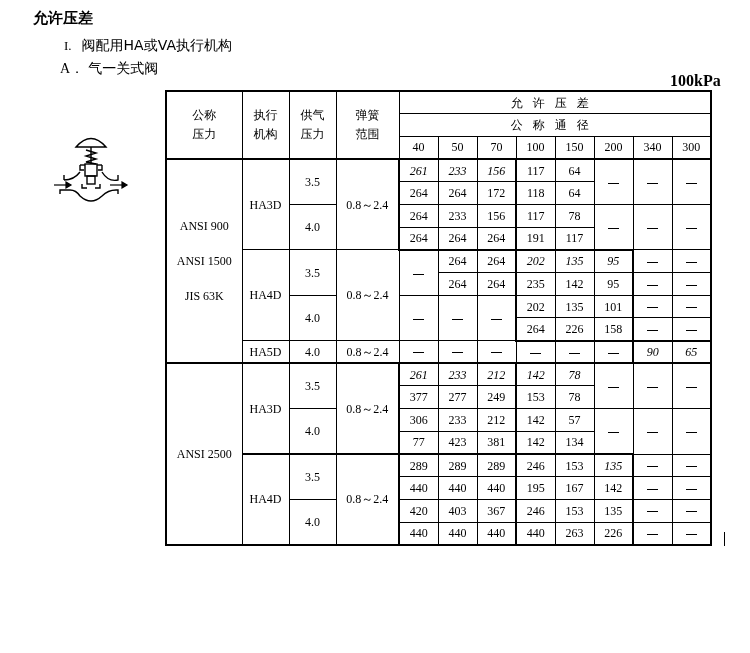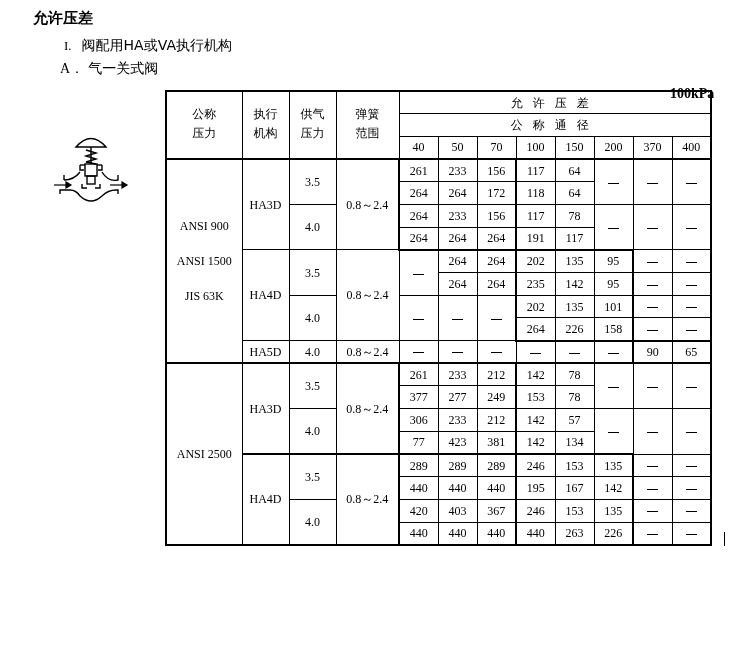--- a/index.html
+++ b/index.html
@@ -4,46 +4,46 @@
 <style>
   * { box-sizing: border-box; margin: 0; padding: 0; }
   html, body { width: 750px; height: 653px; background: #ffffff; overflow: hidden; }
   body { position: relative; font-family: "Liberation Serif", "DejaVu Serif", serif; color: #000; }
 
   .heading { position: absolute; left: 33px; top: 9px; font-size: 15px; font-weight: bold; font-family: "DejaVu Sans", sans-serif; letter-spacing: 0px; }
   .line1 { position: absolute; left: 64px; top: 37px; font-size: 14px; font-family: "DejaVu Sans", sans-serif; }
   .line1 .roman { font-family: "Liberation Serif", serif; font-size: 13px; margin-right: 10px; }
   .line2 { position: absolute; left: 60px; top: 60px; font-size: 14px; font-family: "DejaVu Sans", sans-serif; text-align: right; }
   .line2 .letter { font-family: "Liberation Serif", serif; font-size: 14px; margin-right: 4px; }
-  .unit { position: absolute; left: 670px; top: 86px; font-size: 14px; font-weight: bold; font-family: "Liberation Serif", serif; }
+  .unit { position: absolute; left: 670px; top: 72px; font-size: 16px; font-weight: bold; font-family: "Liberation Serif", serif; }
 
   .valve { position: absolute; left: 52px; top: 132px; width: 80px; width: 80px; height: 80px; }
 
   table.grid {
     position: absolute; left: 165px; top: 90px;
     border-collapse: collapse;
     border: 2px solid #000;
     table-layout: fixed;
   }
   table.grid td {
     border: 1px solid #000;
     text-align: center;
     vertical-align: middle;
     font-size: 12px;
     font-family: "Liberation Serif", serif;
     height: 22.7px;
     padding: 0;
     line-height: 1;
   }
-  table.grid td.cjk { font-family: Liberation Mono, monospace; font-size: 12px; line-height: 1.55; }
+  table.grid td.cjk { font-family: Liberation Sans, sans-serif; font-size: 12px; line-height: 1.55; }
   table.grid td.spaced { letter-spacing: 10px; font-family: "DejaVu Sans", sans-serif; font-size: 12px; }
   .dash { display: inline-block; width: 11px; height: 1px; background: #000; vertical-align: middle; }
 
   
-  .tT { border-top: 2px solid #000 !important; }
+  .tT { border-top: 2px solid #000 !important; font-style: italic; }
   .tB { border-bottom: 2px solid #000 !important; }
   .tL { border-left: 2px solid #000 !important; }
   .tR { border-right: 2px solid #000 !important; }
 
   .cursor { position: absolute; left: 724px; top: 532px; width: 1px; height: 14px; background: #000; }
 </style>
 </head>
 <body>
 
 <div class="heading">允许压差</div>
@@ -103,22 +103,22 @@
     <tr>
       <td colspan="8" class="spaced">公称通径</td>
     </tr>
     <tr>
       <td class="tB">40</td>
       <td class="tB">50</td>
       <td class="tB">70</td>
       <td class="tB">100</td>
       <td class="tB">150</td>
       <td class="tB">200</td>
-      <td class="tB">370</td>
-      <td class="tB">400</td>
+      <td class="tB">340</td>
+      <td class="tB">300</td>
     </tr>
 
     <tr>
       <td rowspan="9" class="tB" style="line-height:2.9;">
         <span>ANSI 900</span><br>
         <span>ANSI 1500</span><br>
         <span>JIS 63K</span>
       </td>
       <td rowspan="4">HA3D</td>
       <td rowspan="2">3.5</td>

